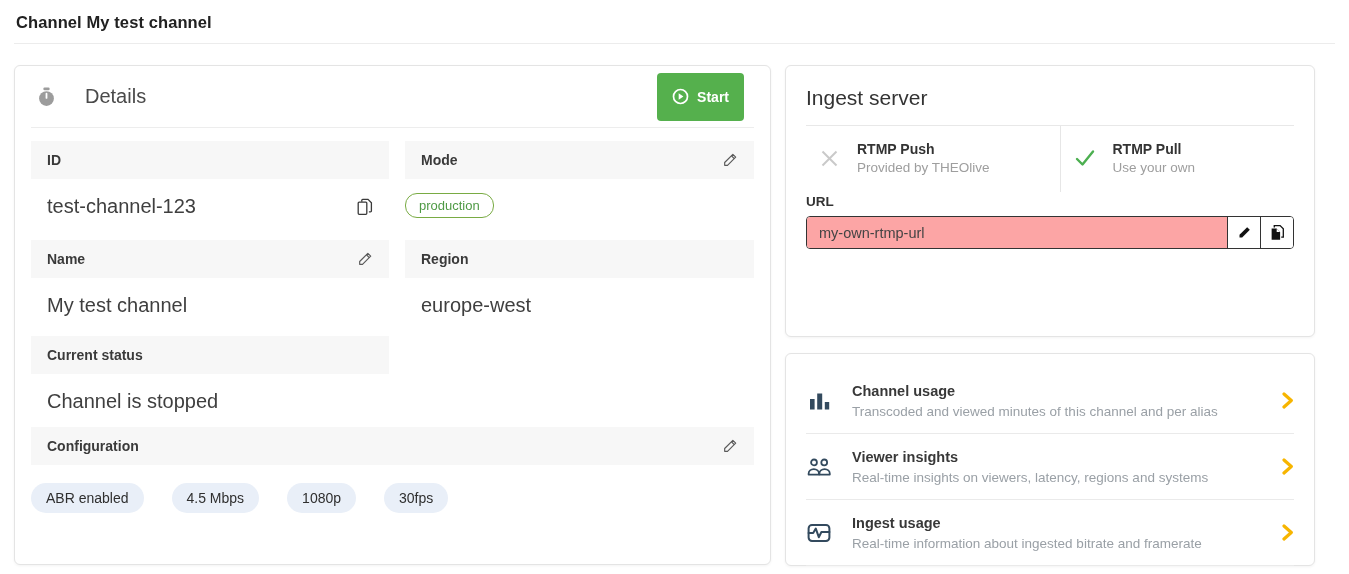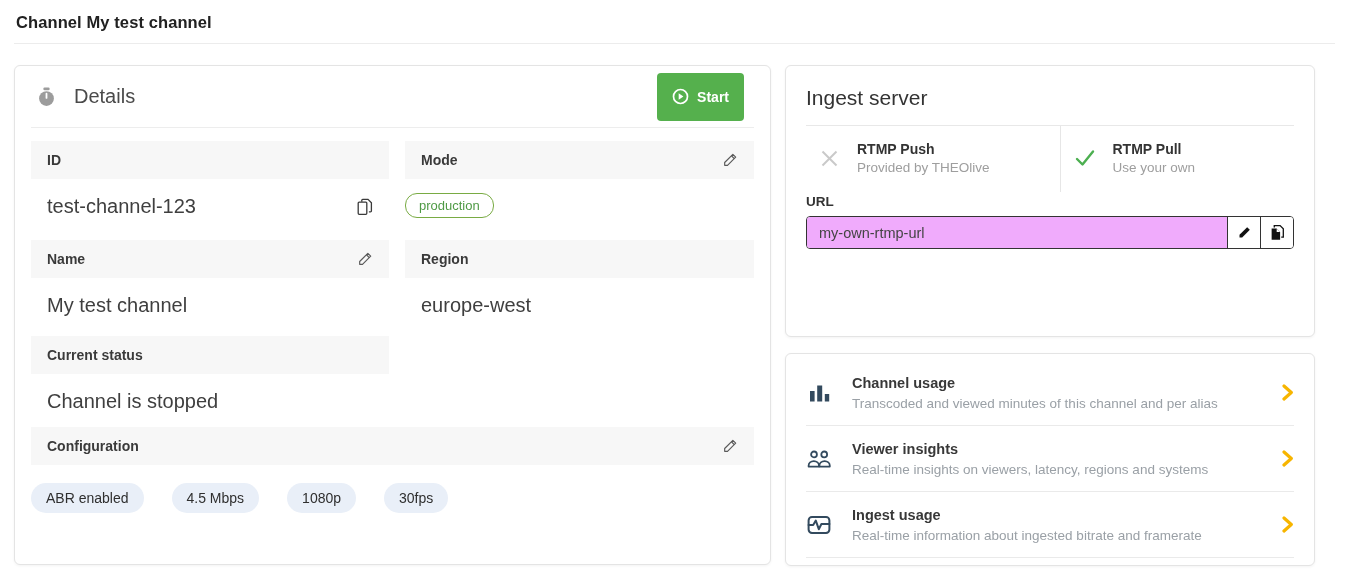--- a/index.html
+++ b/index.html
@@ -22,21 +22,21 @@
   .card {
     background: #fff;
     border: 1px solid #e4e4e4;
     border-radius: 6px;
     box-shadow: 0 1px 3px rgba(0,0,0,.05);
   }
 
   
   .details-card { width: 757px; height: 500px; }
   .details-header { display: flex; align-items: center; height: 61px; padding: 0 26px 0 23px; }
-  .details-title { font-size: 20px; font-weight: 400; color: #4a4a4a; margin-left: 19px; }
+  .details-title { font-size: 20px; font-weight: 400; color: #4a4a4a; margin-left: 30px; }
   .start-button {
     margin-left: auto; height: 48px; padding: 0 15px;
     background: #55b04d; border: none; border-radius: 4px;
     color: #fff; font-size: 14px; font-weight: 700; font-family: inherit;
     display: flex; align-items: center; gap: 8px; cursor: pointer;
   }
   .details-divider { border-top: 1px solid #ededed; margin: 0 16px; }
   .details-body { padding: 13px 16px 0; display: grid; grid-template-columns: 358px 1fr; column-gap: 16px; }
   .field { grid-column: auto; }
   .field.full { grid-column: 1 / -1; }
@@ -71,30 +71,30 @@
   .ingest-divider { border-top: 1px solid #e8e8e8; margin: 0 20px; }
   .options { display: flex; }
   .option { flex: 1; display: flex; align-items: center; gap: 17px; padding: 15px 0 17px 33px; cursor: pointer; }
   .option.second { border-left: 1px solid #e6e6e6; padding-left: 13px; }
   .option-label { font-size: 14px; font-weight: 700; color: #333; }
   .option-sub { font-size: 13.5px; color: #9e9e9e; margin-top: 3px; }
   .url-section { padding: 2px 20px 0; }
   .url-label { font-size: 13.5px; font-weight: 700; color: #333; margin-bottom: 7px; }
   .url-group { display: flex; border: 1.5px solid #333; border-radius: 4px; overflow: hidden; height: 33px; }
   .url-input {
-    flex: 1; border: none; outline: none; background: #f0abfc;
+    flex: 1; border: none; outline: none; background: #fca5a5;
     padding: 0 12px; font-size: 14.5px; color: #444; font-family: inherit;
   }
   .url-btn {
     width: 33px; background: #fff; border: none; border-left: 1.5px solid #333;
     display: flex; align-items: center; justify-content: center; cursor: pointer; padding: 0;
   }
 
   
-  .insights-card { height: 213px; padding-top: 6px; }
+  .insights-card { height: 213px; padding-top: 14px; }
   .insight-row {
     display: flex; align-items: center; margin: 0 20px; padding: 12px 0;
     border-bottom: 1px solid #eaeaea; cursor: pointer; height: 66px;
   }
   .insight-icon { width: 26px; display: flex; justify-content: center; flex: none; }
   .insight-text { margin-left: 20px; }
   .insight-title { font-size: 14.5px; font-weight: 700; color: #383838; }
   .insight-desc { font-size: 13.5px; color: #9aa0a6; margin-top: 5px; }
   .insight-chevron { margin-left: auto; display: flex; align-items: center; }
 </style>

